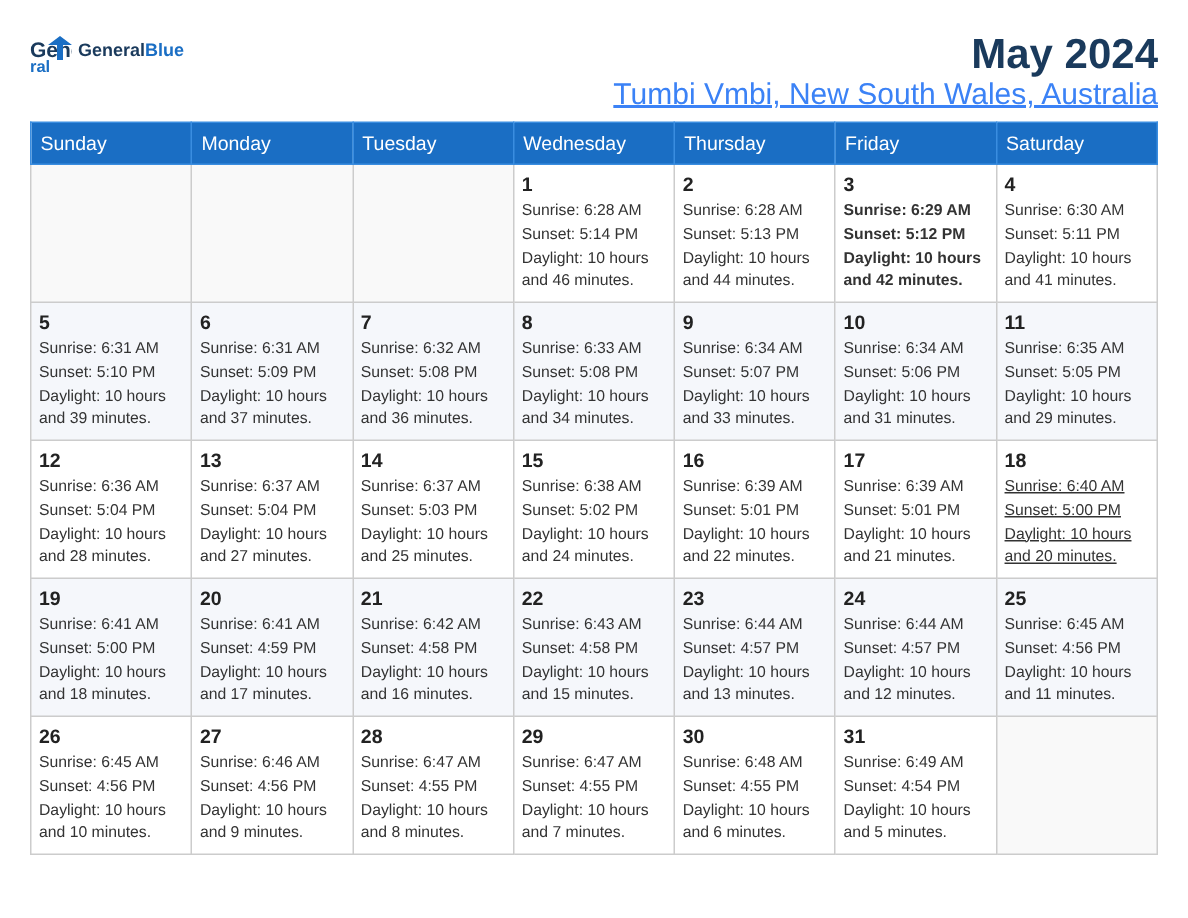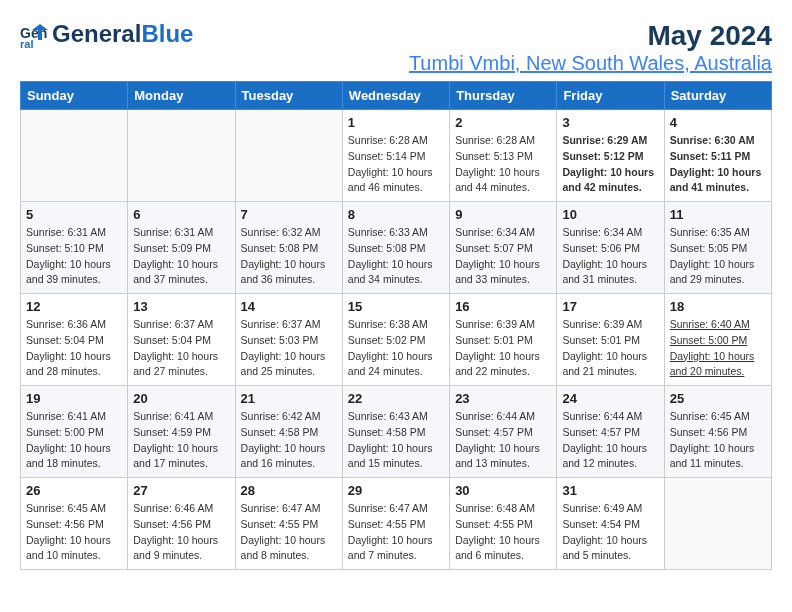--- a/index.html
+++ b/index.html
@@ -40,21 +40,21 @@
     }
     table {
       width: 100%;
       border-collapse: collapse;
       table-layout: fixed;
     }
     thead th {
       background-color: #1a6ec4;
       color: #fff;
       font-size: 13px;
-      font-weight: bold;
+      font-weight: normal;
       text-align: left;
       padding: 6px 6px;
       border: 1px solid #3a8de0;
     }
     tbody td {
       border: 1px solid #ccc;
       vertical-align: top;
       padding: 5px 5px;
       font-size: 11px;
       color: #222;
@@ -82,21 +82,21 @@
 <body>
 
 <div class="header">
   <div class="logo">
     <svg class="logo-icon" viewBox="0 0 28 28">
       <text x="0" y="18" font-size="14" font-weight="bold" fill="#1a3a5c">Gene</text>
       <text x="0" y="28" font-size="11" font-weight="bold" fill="#1a6ec4">ral</text>
       <polygon points="20,4 28,10 22,10 22,20 18,20 18,10 12,10" fill="#1a6ec4"></polygon>
     </svg>
     <div>
-      <div style="font-size:24px;font-weight:bold;color:#1a3a5c;line-height:1.1;">
+      <div style="font-size:12px;font-weight:bold;color:#1a3a5c;line-height:1.1;">
         <span style="color:#1a3a5c;">General</span><span style="color:#1a6ec4;">Blue</span>
       </div>
     </div>
   </div>
   <div class="title-block">
     <div class="calendar-title">May 2024</div>
     <div class="calendar-subtitle">Tumbi Vmbi, New South Wales, Australia</div>
   </div>
 </div>
 
@@ -133,21 +133,21 @@
         </td>
         <td>
           <span class="day-num">3</span>
           <div class="day-info" style="white-space: pre-line; font-weight: bold;">Sunrise: 6:29 AM
 Sunset: 5:12 PM
 Daylight: 10 hours
 and 42 minutes.</div>
         </td>
         <td>
           <span class="day-num">4</span>
-          <div class="day-info" style="white-space: pre-line; font-weight: bold;">Sunrise: 6:30 AM
+          <div class="day-info" style="white-space: pre-line;">Sunrise: 6:30 AM
 Sunset: 5:11 PM
 Daylight: 10 hours
 and 41 minutes.</div>
         </td>
       </tr>
       <tr>
         <td>
           <span class="day-num">5</span>
           <div class="day-info" style="white-space: pre-line;">Sunrise: 6:31 AM
 Sunset: 5:10 PM

